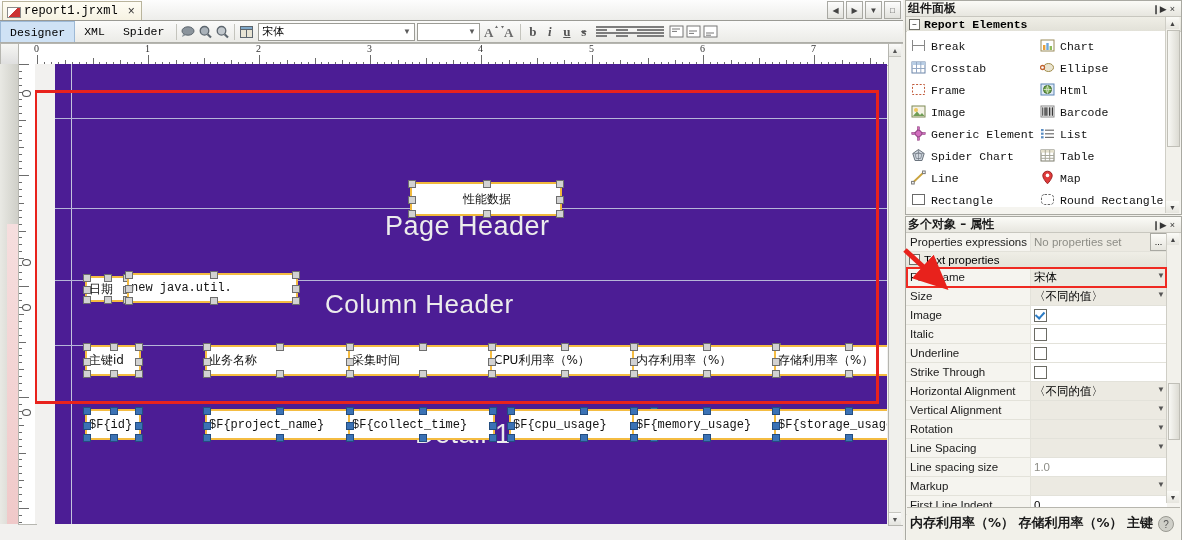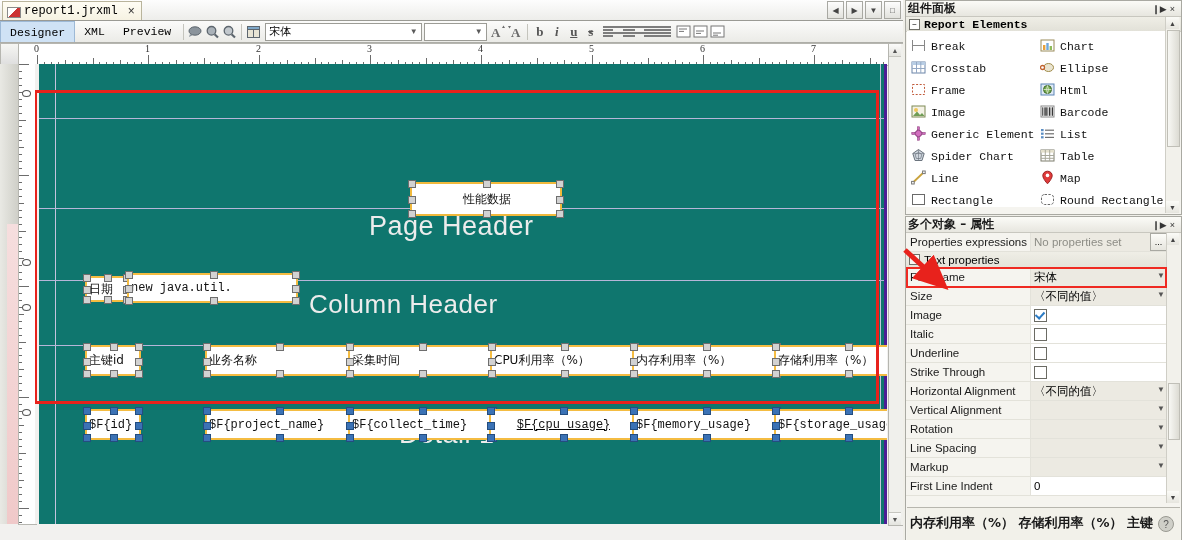--- a/index.html
+++ b/index.html
@@ -58,21 +58,21 @@
   .vruler .vmark{position:absolute;left:3px;width:7px;height:5px;border:1px solid #555;border-radius:50%;background:#fff;}
   .corner{position:absolute;left:0;top:43px;width:18px;height:21px;
      background:linear-gradient(#f6f6f3,#dedede);border:1px solid #b6b6b0;}
   .gutter{position:absolute;left:0;top:64px;width:18px;height:460px;
      background:linear-gradient(90deg,#e9e9e4,#cfcfc8);border-right:1px solid #b6b6b0;}
   .gutter .pinkbar{position:absolute;left:7px;top:160px;width:11px;bottom:0;
      background:linear-gradient(#f6dede,#f0c9c9);}
 
   
   .canvas{position:absolute;left:35px;top:64px;width:852px;height:460px;background:#f2f1ef;overflow:hidden;}
-  .page{position:absolute;left:4px;top:0;width:845px;height:460px;background:#0f766e;border-right:6px solid #4c1d95;}
+  .page{position:absolute;left:20px;top:0;width:845px;height:460px;background:#4c1d95;border-right:6px solid #4c1d95;}
   .bandline{position:absolute;left:0;width:845px;height:1px;background:#b6b6d8;}
   .vguide{position:absolute;top:0;bottom:0;width:1px;background:#c3c3dd;}
   .bandlabel{position:absolute;font-size:27px;color:#ececec;font-family:"Liberation Sans",sans-serif;
              letter-spacing:.5px;}
 
   
   .el{position:absolute;border:2px solid #f4bc42;background:#fff;box-sizing:border-box;
       display:flex;align-items:center;}
   .el .txt{font-family:"Liberation Mono",monospace;font-size:12px;color:#111;padding-left:2px;
            white-space:nowrap;overflow:hidden;}
@@ -168,21 +168,21 @@
         <div class="tbtn">◀</div>
         <div class="tbtn">▶</div>
         <div class="tbtn">▼</div>
         <div class="tbtn">□</div>
       </div>
     </div>
 
     <div class="toolbar">
       <div class="vtab active">Designer</div>
       <div class="vtab">XML</div>
-      <div class="vtab">Preview</div>
+      <div class="vtab">Spider</div>
       <div class="tbsep"></div>
 
       <div class="ticon">
         <svg width="15" height="13" viewBox="0 0 15 13">
             <ellipse cx="7" cy="6" rx="6" ry="4.2" fill="#8b949c" stroke="#5d666e"></ellipse>
             <path d="M2 9 L1 12 L4.5 10.2Z" fill="#8b949c"></path>
           </svg>
       </div>
       <div class="ticon">
         <svg width="15" height="14" viewBox="0 0 15 14">
@@ -624,21 +624,21 @@
             <span class="txt">$F{collect_time}</span>
             <span class="h tl sel"></span>
             <span class="h tm sel"></span>
             <span class="h tr sel"></span>
             <span class="h ml sel"></span>
             <span class="h mr sel"></span>
             <span class="h bl sel"></span>
             <span class="h bm sel"></span>
             <span class="h br sel"></span>
           </div>
-          <div class="el" style="left: 454px; top: 345px; width: 147px; height: 31px; justify-content: center; text-decoration: underline;">
+          <div class="el" style="left: 474px; top: 345px; width: 147px; height: 31px; justify-content: flex-start;">
             <span class="txt">$F{cpu_usage}</span>
             <span class="h tl sel"></span>
             <span class="h tm sel"></span>
             <span class="h tr sel"></span>
             <span class="h ml sel"></span>
             <span class="h mr sel"></span>
             <span class="h bl sel"></span>
             <span class="h bm sel"></span>
             <span class="h br sel"></span>
           </div>
@@ -918,20 +918,26 @@
             </div>
           </div>
           <div class="proprow" style="margin-right: 14px;">
             <div class="k">Line Spacing</div>
             <div class="v gray">
               <span class="mono">Single</span>
               <span class="dd">▼</span>
             </div>
           </div>
           <div class="proprow" style="margin-right: 14px;">
+            <div class="k">Line spacing size</div>
+            <div class="v">
+              <span class="" style="color: rgb(141, 141, 134);">1.0</span>
+            </div>
+          </div>
+          <div class="proprow" style="margin-right: 14px;">
             <div class="k">Markup</div>
             <div class="v gray">
               <span class="mono">none</span>
               <span class="dd">▼</span>
             </div>
           </div>
           <div class="proprow" style="margin-right: 14px;">
             <div class="k">First Line Indent</div>
             <div class="v">
               <span class="">0</span>

